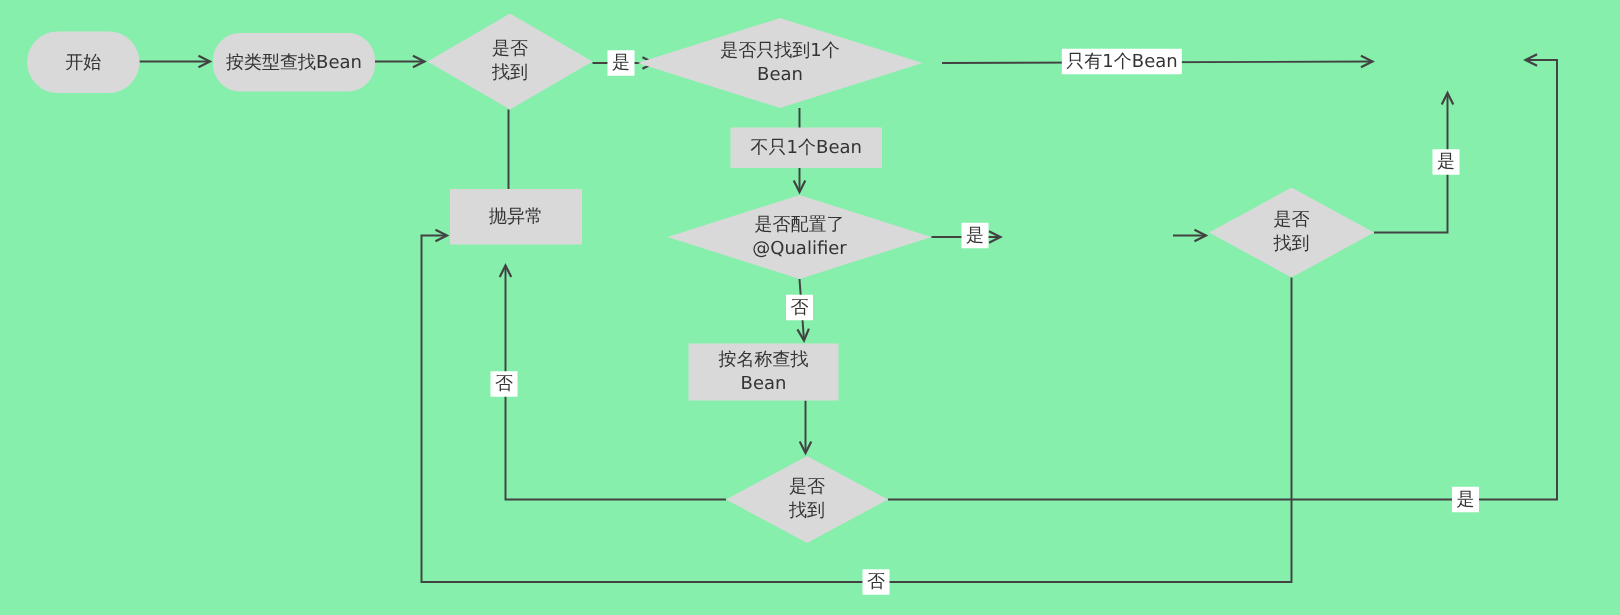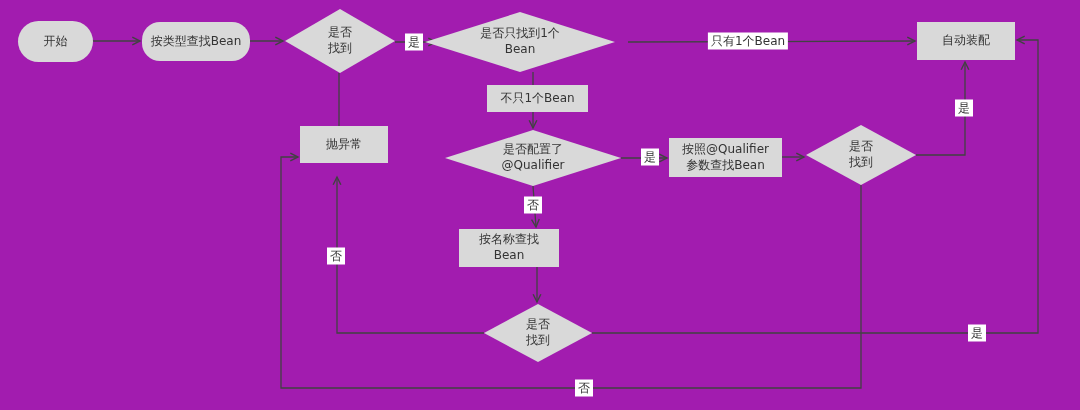--- a/index.html
+++ b/index.html
@@ -1,16 +1,16 @@
 <!DOCTYPE html>
 <html><head>
 <meta charset="utf-8">
 <style>
   html,body{margin:0;padding:0;background:#ffffff;}
-  .stage{position:relative;width:1080px;height:410px;background:#a21caf;overflow:hidden;
+  .stage{position:relative;width:1080px;height:410px;background:#86efac;overflow:hidden;
          font-family:"DejaVu Sans","Liberation Sans",sans-serif;}
   svg.edges{position:absolute;left:0;top:0;width:1080px;height:410px;}
   .node{position:absolute;display:flex;align-items:center;justify-content:center;
         text-align:center;font-size:12px;line-height:1.3;color:#333333;
         background:#d9d9d9;white-space:pre-line;}
   .diamond{clip-path:polygon(50% 0,100% 50%,50% 100%,0 50%);}
   .stadium{border-radius:21px;}
   .elabel{position:absolute;transform:translate(-50%,-50%);background:#ffffff;
           padding:0 3px;font-size:12px;color:#333333;white-space:nowrap;}
   
@@ -70,29 +70,26 @@
   <div class="node" id="n-find-by-type">按类型查找Bean</div>
 
   <div class="node diamond" id="n-d1">是否
 找到</div>
 
   <div class="node diamond" id="n-d2">是否只找到1个
 Bean</div>
 
   <div class="node" id="n-not-only-one">不只1个Bean</div>
 
-  <div class="node" id="n-autowire">自动装配</div>
 
   <div class="node diamond" id="n-d3">是否配置了
 @Qualifier</div>
 
   <div class="node" id="n-throw">抛异常</div>
 
-  <div class="node" id="n-find-by-qualifier">按照@Qualifier
-参数查找Bean</div>
 
   <div class="node diamond" id="n-d5">是否
 找到</div>
 
   <div class="node" id="n-find-by-name">按名称查找
 Bean</div>
 
   <div class="node diamond" id="n-d4">是否
 找到</div>
 

